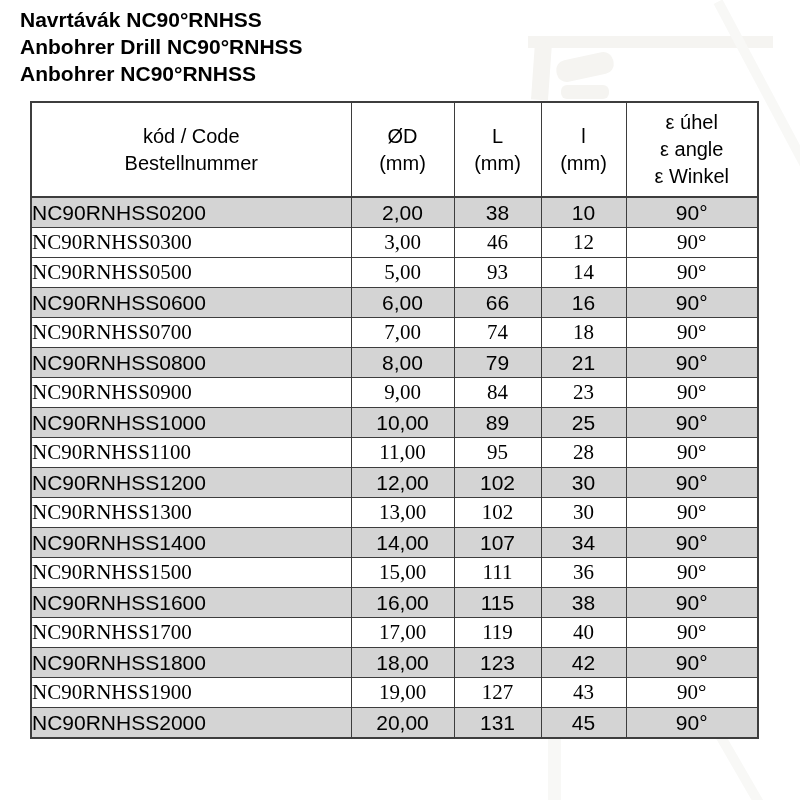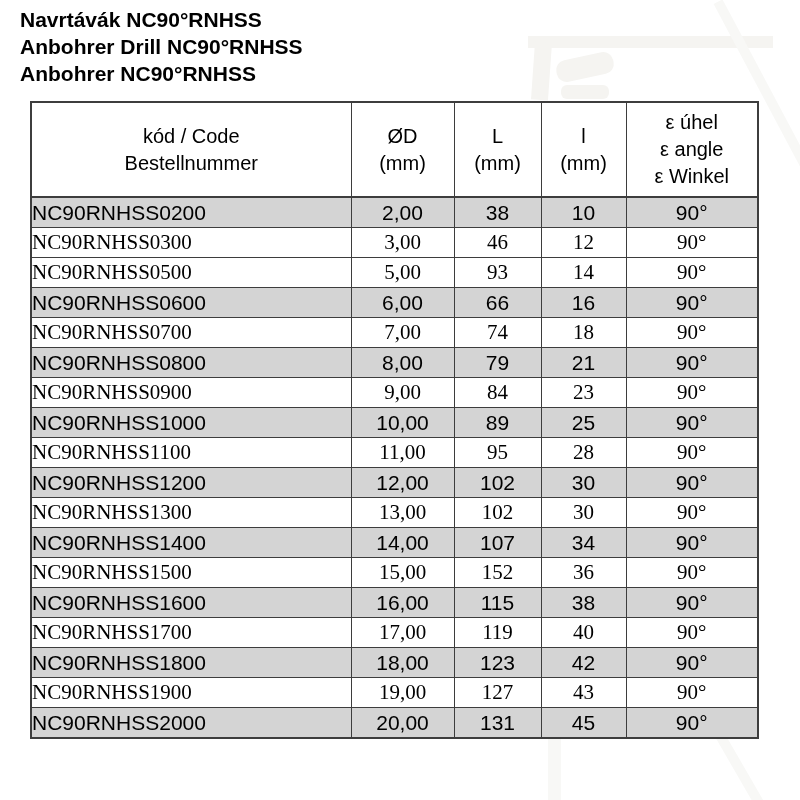--- a/index.html
+++ b/index.html
@@ -218,21 +218,21 @@
       <tr class="alt">
         <td class="code-cell">NC90RNHSS1400</td>
         <td>14,00</td>
         <td>107</td>
         <td>34</td>
         <td>90°</td>
       </tr>
       <tr>
         <td class="code-cell">NC90RNHSS1500</td>
         <td>15,00</td>
-        <td>152</td>
+        <td>111</td>
         <td>36</td>
         <td>90°</td>
       </tr>
       <tr class="alt">
         <td class="code-cell">NC90RNHSS1600</td>
         <td>16,00</td>
         <td>115</td>
         <td>38</td>
         <td>90°</td>
       </tr>

